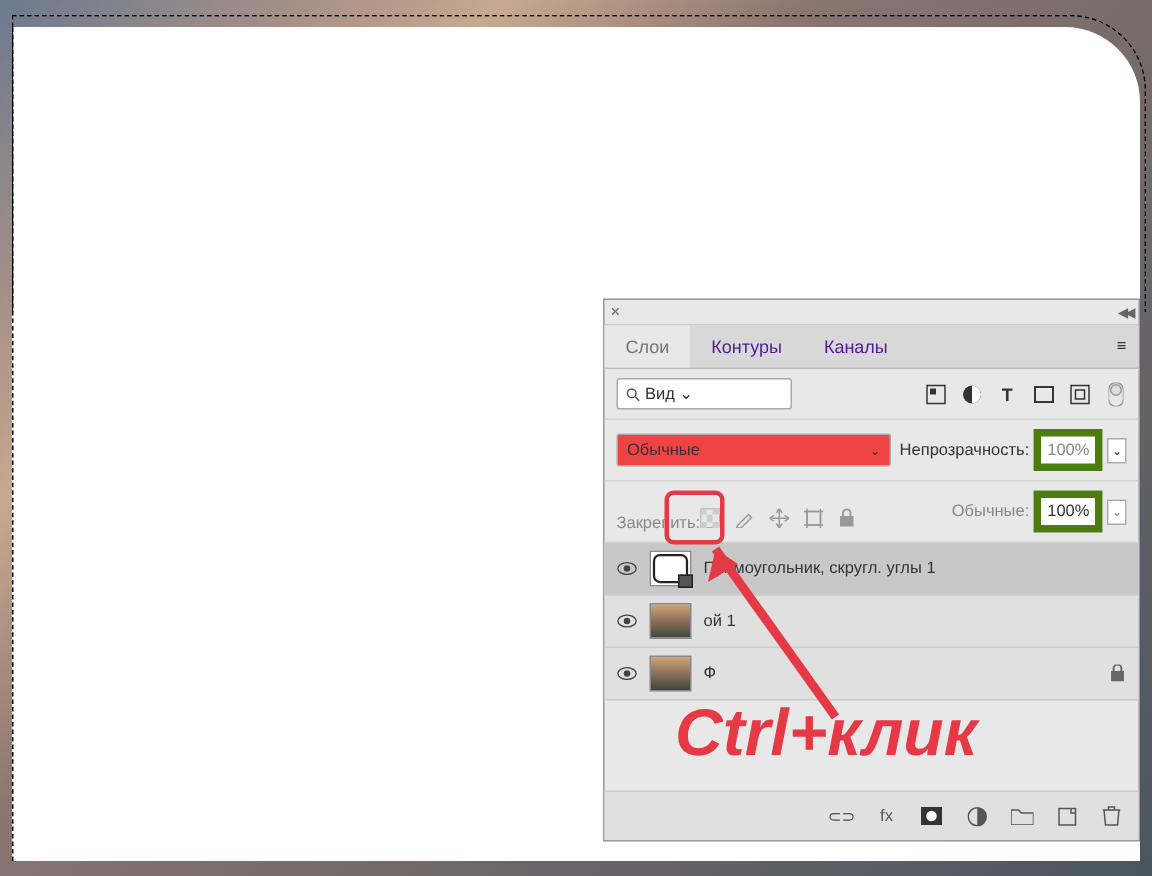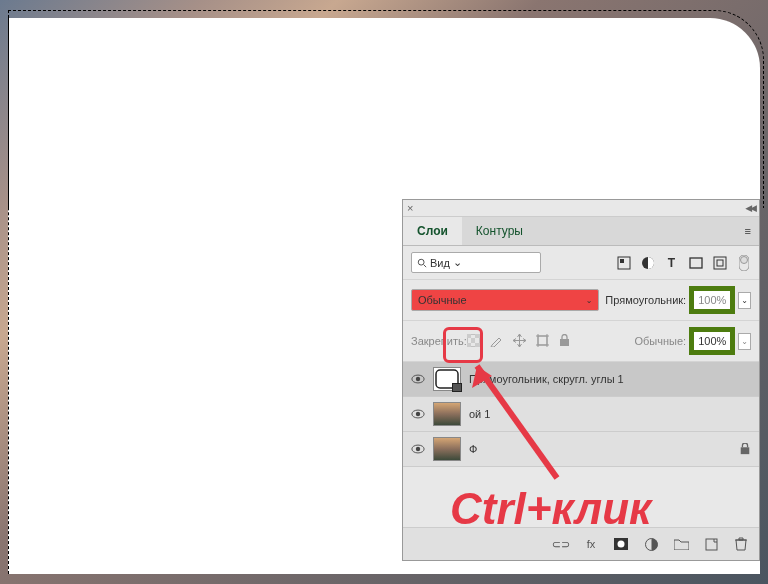--- a/index.html
+++ b/index.html
@@ -6,35 +6,35 @@
 body{width:768px;height:584px;position:relative;overflow:hidden;background:#888}
 .bg{position:absolute;inset:0;background:linear-gradient(135deg,#6b7a8f 0%,#a69088 15%,#c8a890 25%,#8a7570 40%,#4a5560 100%)}
 .canvas{position:absolute;left:8px;top:18px;width:752px;height:556px;background:#fff;border-top-right-radius:50px}
 .sel{position:absolute;left:8px;top:10px;width:756px;height:198px;border:1.5px dashed #000;border-top-right-radius:50px;border-bottom:none;border-left-style:dashed}
 .sel2{position:absolute;left:8px;top:18px;width:4px;height:556px;border-left:1.5px dashed #000}
 .panel{position:absolute;right:8px;top:199px;width:358px;background:#e8e8e8;border:1px solid #999;font-size:11px;color:#333}
 .pclose{display:flex;align-items:center;padding:2px 4px;border-bottom:1px solid #ccc}
 .px{font-size:11px;color:#666;cursor:pointer}
 .collapse{margin-left:auto;font-size:9px;color:#666;letter-spacing:-2px}
 .tabs{display:flex;background:#d8d8d8;border-bottom:1px solid #bbb;align-items:center}
-.tab{padding:7px 14px;font-size:12px;color:#14532d;cursor:pointer}
-.tab.active{background:#e8e8e8;color:#14532d;font-weight:bold}
+.tab{padding:7px 14px;font-size:12px;color:#4c1d95;cursor:pointer}
+.tab.active{background:#e8e8e8;color:#737373;font-weight:normal}
 .menu{margin-left:auto;padding:4px 8px;cursor:pointer}
 .row{display:flex;align-items:center;padding:6px 8px;gap:6px;border-bottom:1px solid #d4d4d4}
-.search{display:flex;align-items:center;border:1px solid #aaa;background:#fff;padding:3px 5px;width:130px;border-radius:2px}
+.search{display:flex;align-items:center;border:1px solid #aaa;background:#fff;padding:3px 5px;width:117px;border-radius:2px}
 .search svg{width:10px;height:10px}
 .search span{font-size:11px;margin-left:3px}
 .chev{margin-left:auto;font-size:8px}
 .filters{display:flex;gap:9px;margin-left:auto;align-items:center}
 .fi{width:15px;height:15px;display:flex;align-items:center;justify-content:center;font-weight:bold;font-size:12px}
 .bl{display:flex;align-items:center;border:1px solid #aaa;background:#ef4444;padding:4px 6px;flex:1;border-radius:2px;font-size:11px}
 .opac{display:flex;align-items:center;gap:3px;font-size:11px}
 .pct{display:inline-flex;border:5px solid #4d7c0f;background:#fff;padding:3px 4px;font-size:11px;color:#888}
 .dd{border:1px solid #aaa;background:#fff;padding:3px 2px;font-size:8px}
-.lock{display:flex;align-items:center;padding:6px 8px;font-size:11px;color:#888;border-bottom:1px solid #d4d4d4}
+.lock{display:flex;align-items:flex-end;padding:6px 8px;font-size:11px;color:#888;border-bottom:1px solid #d4d4d4}
 .lockicons{display:flex;gap:10px;align-items:center}
 .layers{background:#e0e0e0}
 .layer{display:flex;align-items:center;padding:5px 8px;gap:8px;border-bottom:1px solid #ccc}
 .layer.sel-layer{background:#c8c8c8}
 .eye{width:14px;height:14px}
 .thumb{width:28px;height:24px;border:1px solid #888;background:#fff;position:relative}
 .thumb.img{background:linear-gradient(180deg,#d4a574 0%,#8b6f5c 50%,#3d4a3a 100%)}
 .lname{font-size:11px;color:#333}
 .locki{margin-left:auto;width:12px;height:12px}
 .highlight{position:absolute;border:3px solid #e63946;border-radius:6px;pointer-events:none}
@@ -53,20 +53,21 @@
 <div class="sel2"></div>
 
 <div class="panel">
   <div class="pclose">
     <span class="px">×</span>
     <span class="collapse">◀◀</span>
   </div>
   <div class="tabs">
     <div class="tab active">Слои</div>
     <div class="tab">Контуры</div>
+    <div class="tab">Каналы</div>
     <div class="menu">≡</div>
   </div>
   <div class="row">
     <div class="search">
       <svg viewBox="0 0 12 12">
           <circle cx="5" cy="5" r="3.5" fill="none" stroke="#555" stroke-width="1.2"></circle>
           <line x1="8" y1="8" x2="11" y2="11" stroke="#555" stroke-width="1.2"></line>
         </svg>
       <span>Вид</span>
       <span class="chev">⌄</span>
@@ -103,21 +104,21 @@
           </svg>
         </div>
     </div>
   </div>
   <div class="row">
     <div class="bl">
       <span>Обычные</span>
       <span class="chev" style="margin-left:auto">⌄</span>
     </div>
     <div class="opac">
-      <span>Прямоугольник:</span>
+      <span>Непрозрачность:</span>
       <span class="pct">100%</span>
       <span class="dd">⌄</span>
     </div>
   </div>
   <div class="lock">
     <span>Закрепить:</span>
     <div class="lockicons">
       <span><svg width="13" height="13">
             <rect width="13" height="13" fill="none" stroke="#999"></rect>
             <rect x="0" y="0" width="4" height="4" fill="#ccc"></rect>
@@ -218,13 +219,13 @@
         </svg>
       </span>
   </div>
 </div>
 
 <div class="highlight" style="left:443px;top:327px;width:40px;height:36px"></div>
 <svg class="arrow" style="left:462px;top:358px;width:110px;height:130px">
   <path d="M 15 8 L 95 120" stroke="#e63946" stroke-width="6" fill="none"></path>
   <path d="M 15 8 L 10 30 L 30 18 Z" fill="#e63946"></path>
 </svg>
-<div class="annot" style="left:450px;top:484px">Ctrl+клик</div>
+<div class="annot" style="left:450px;top:464px">Ctrl+клик</div>
 
 </body></html>

